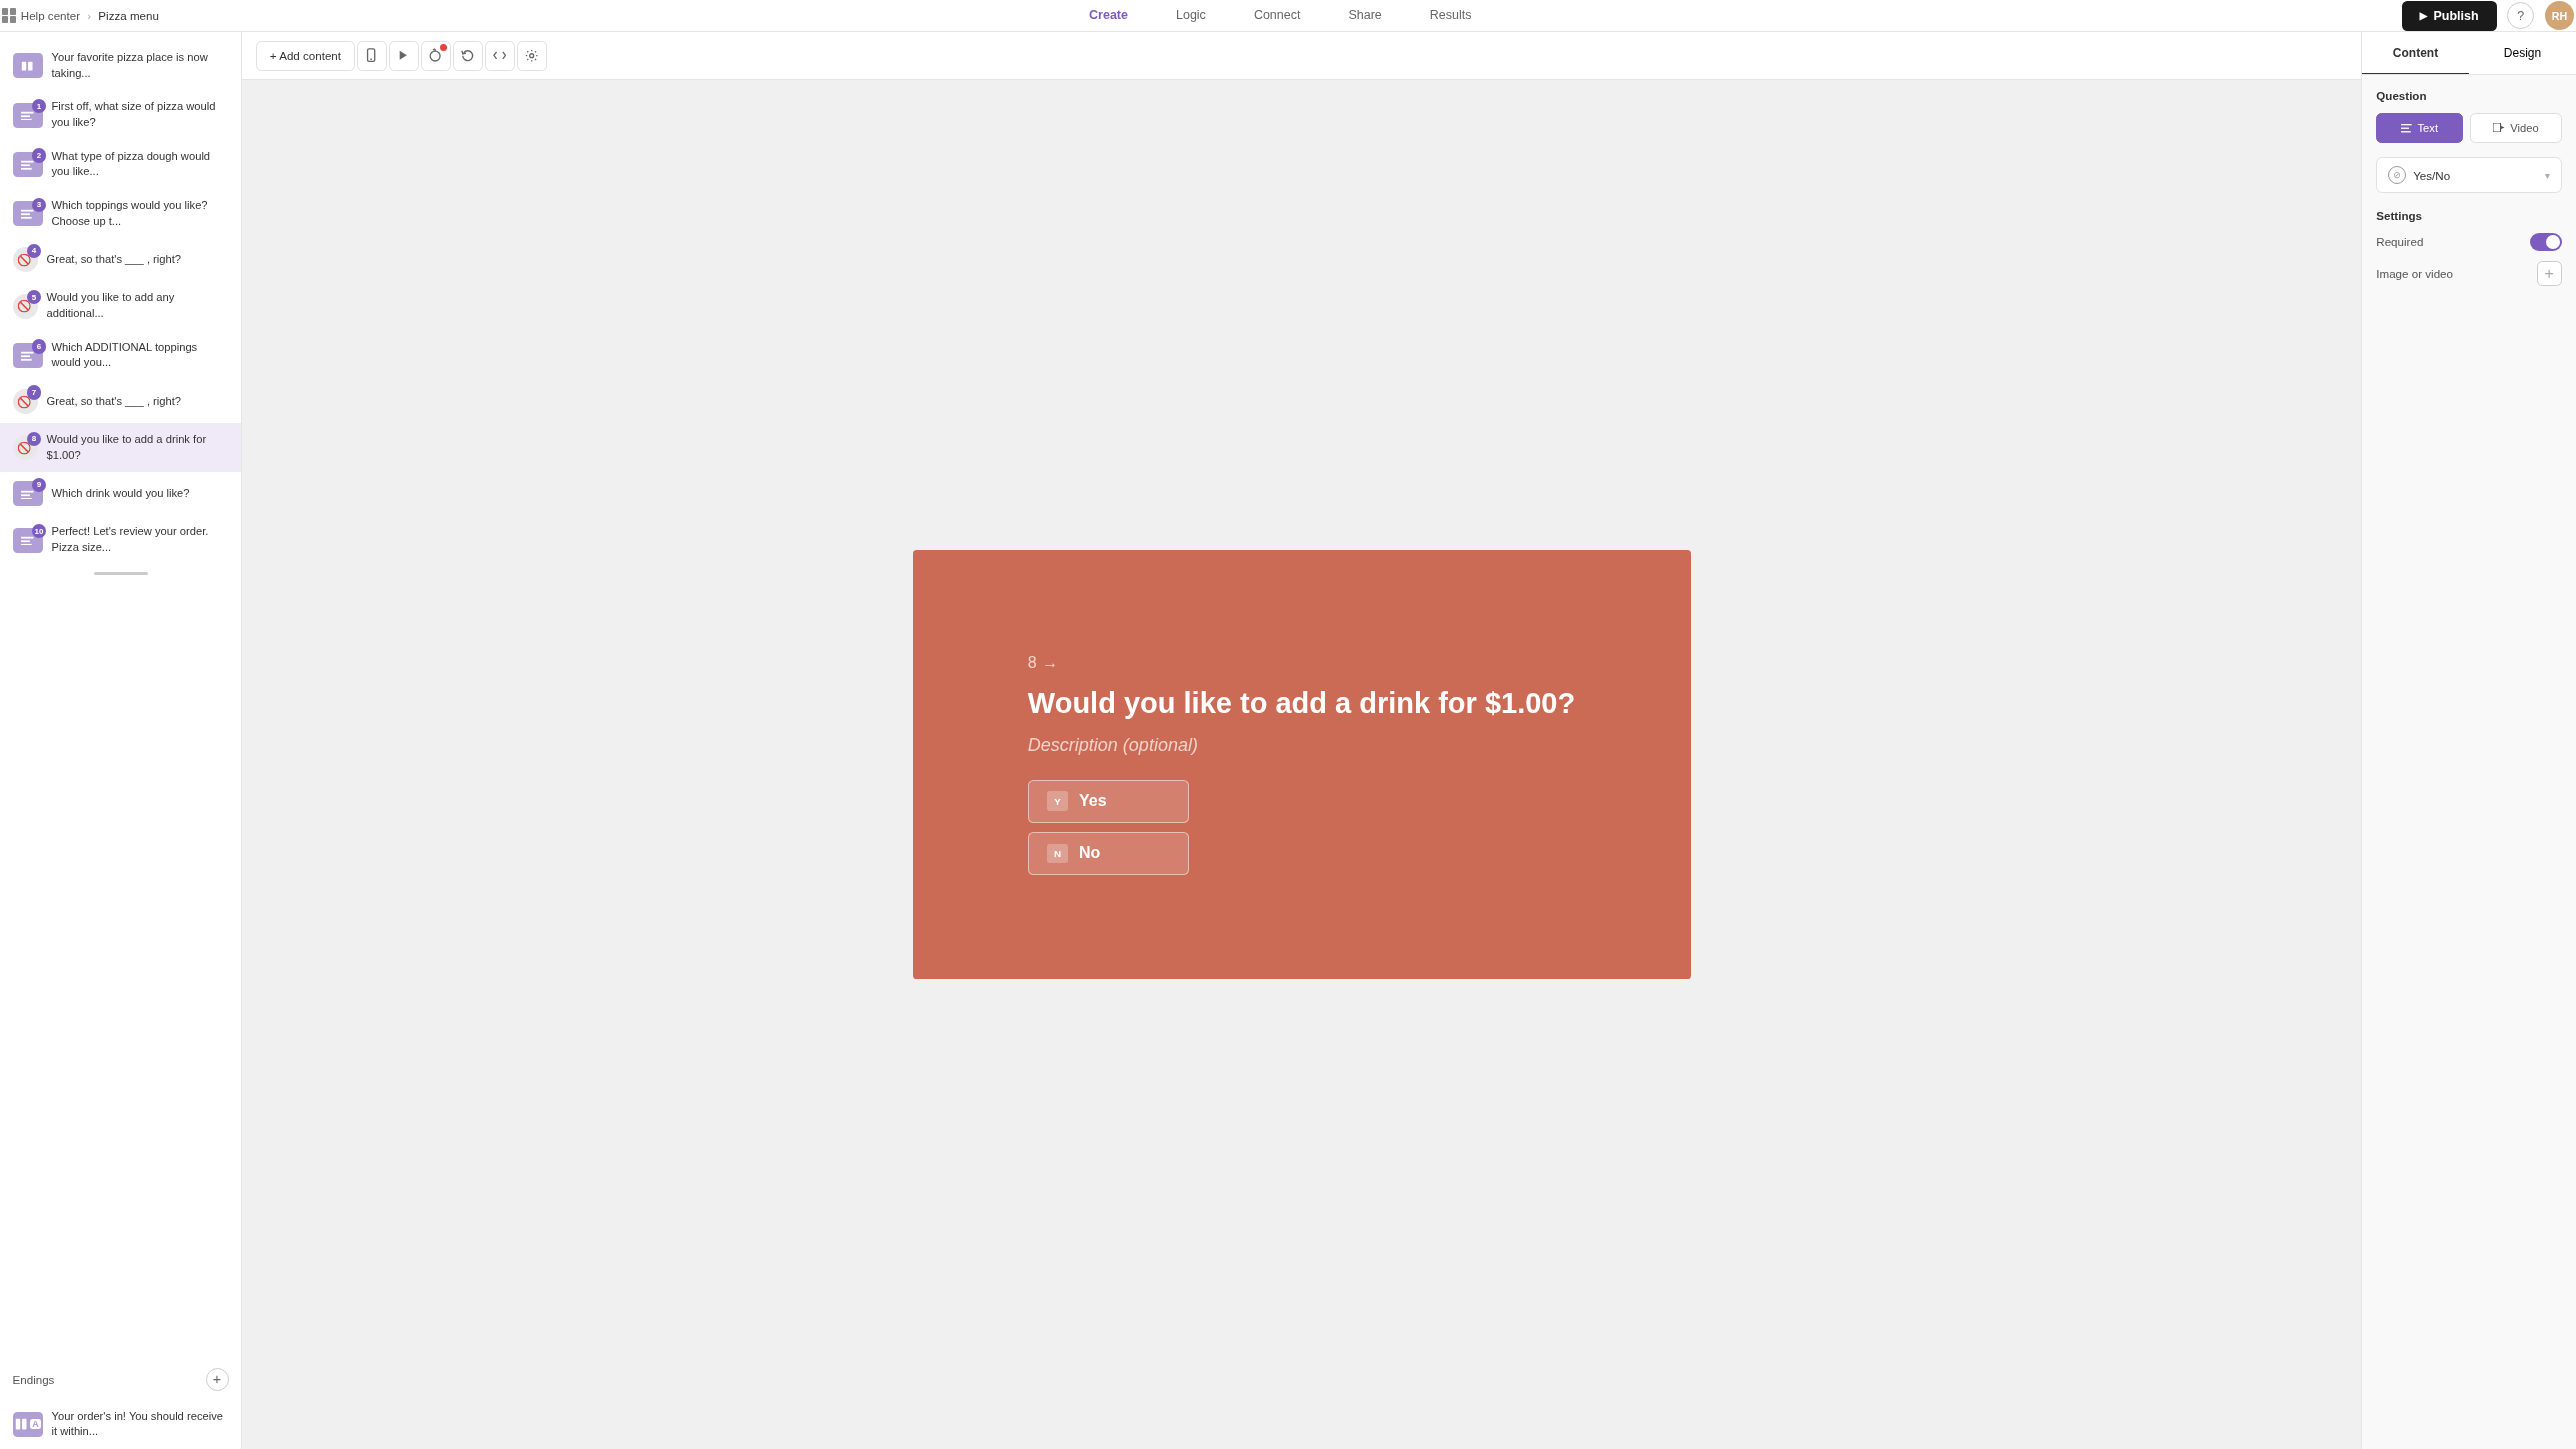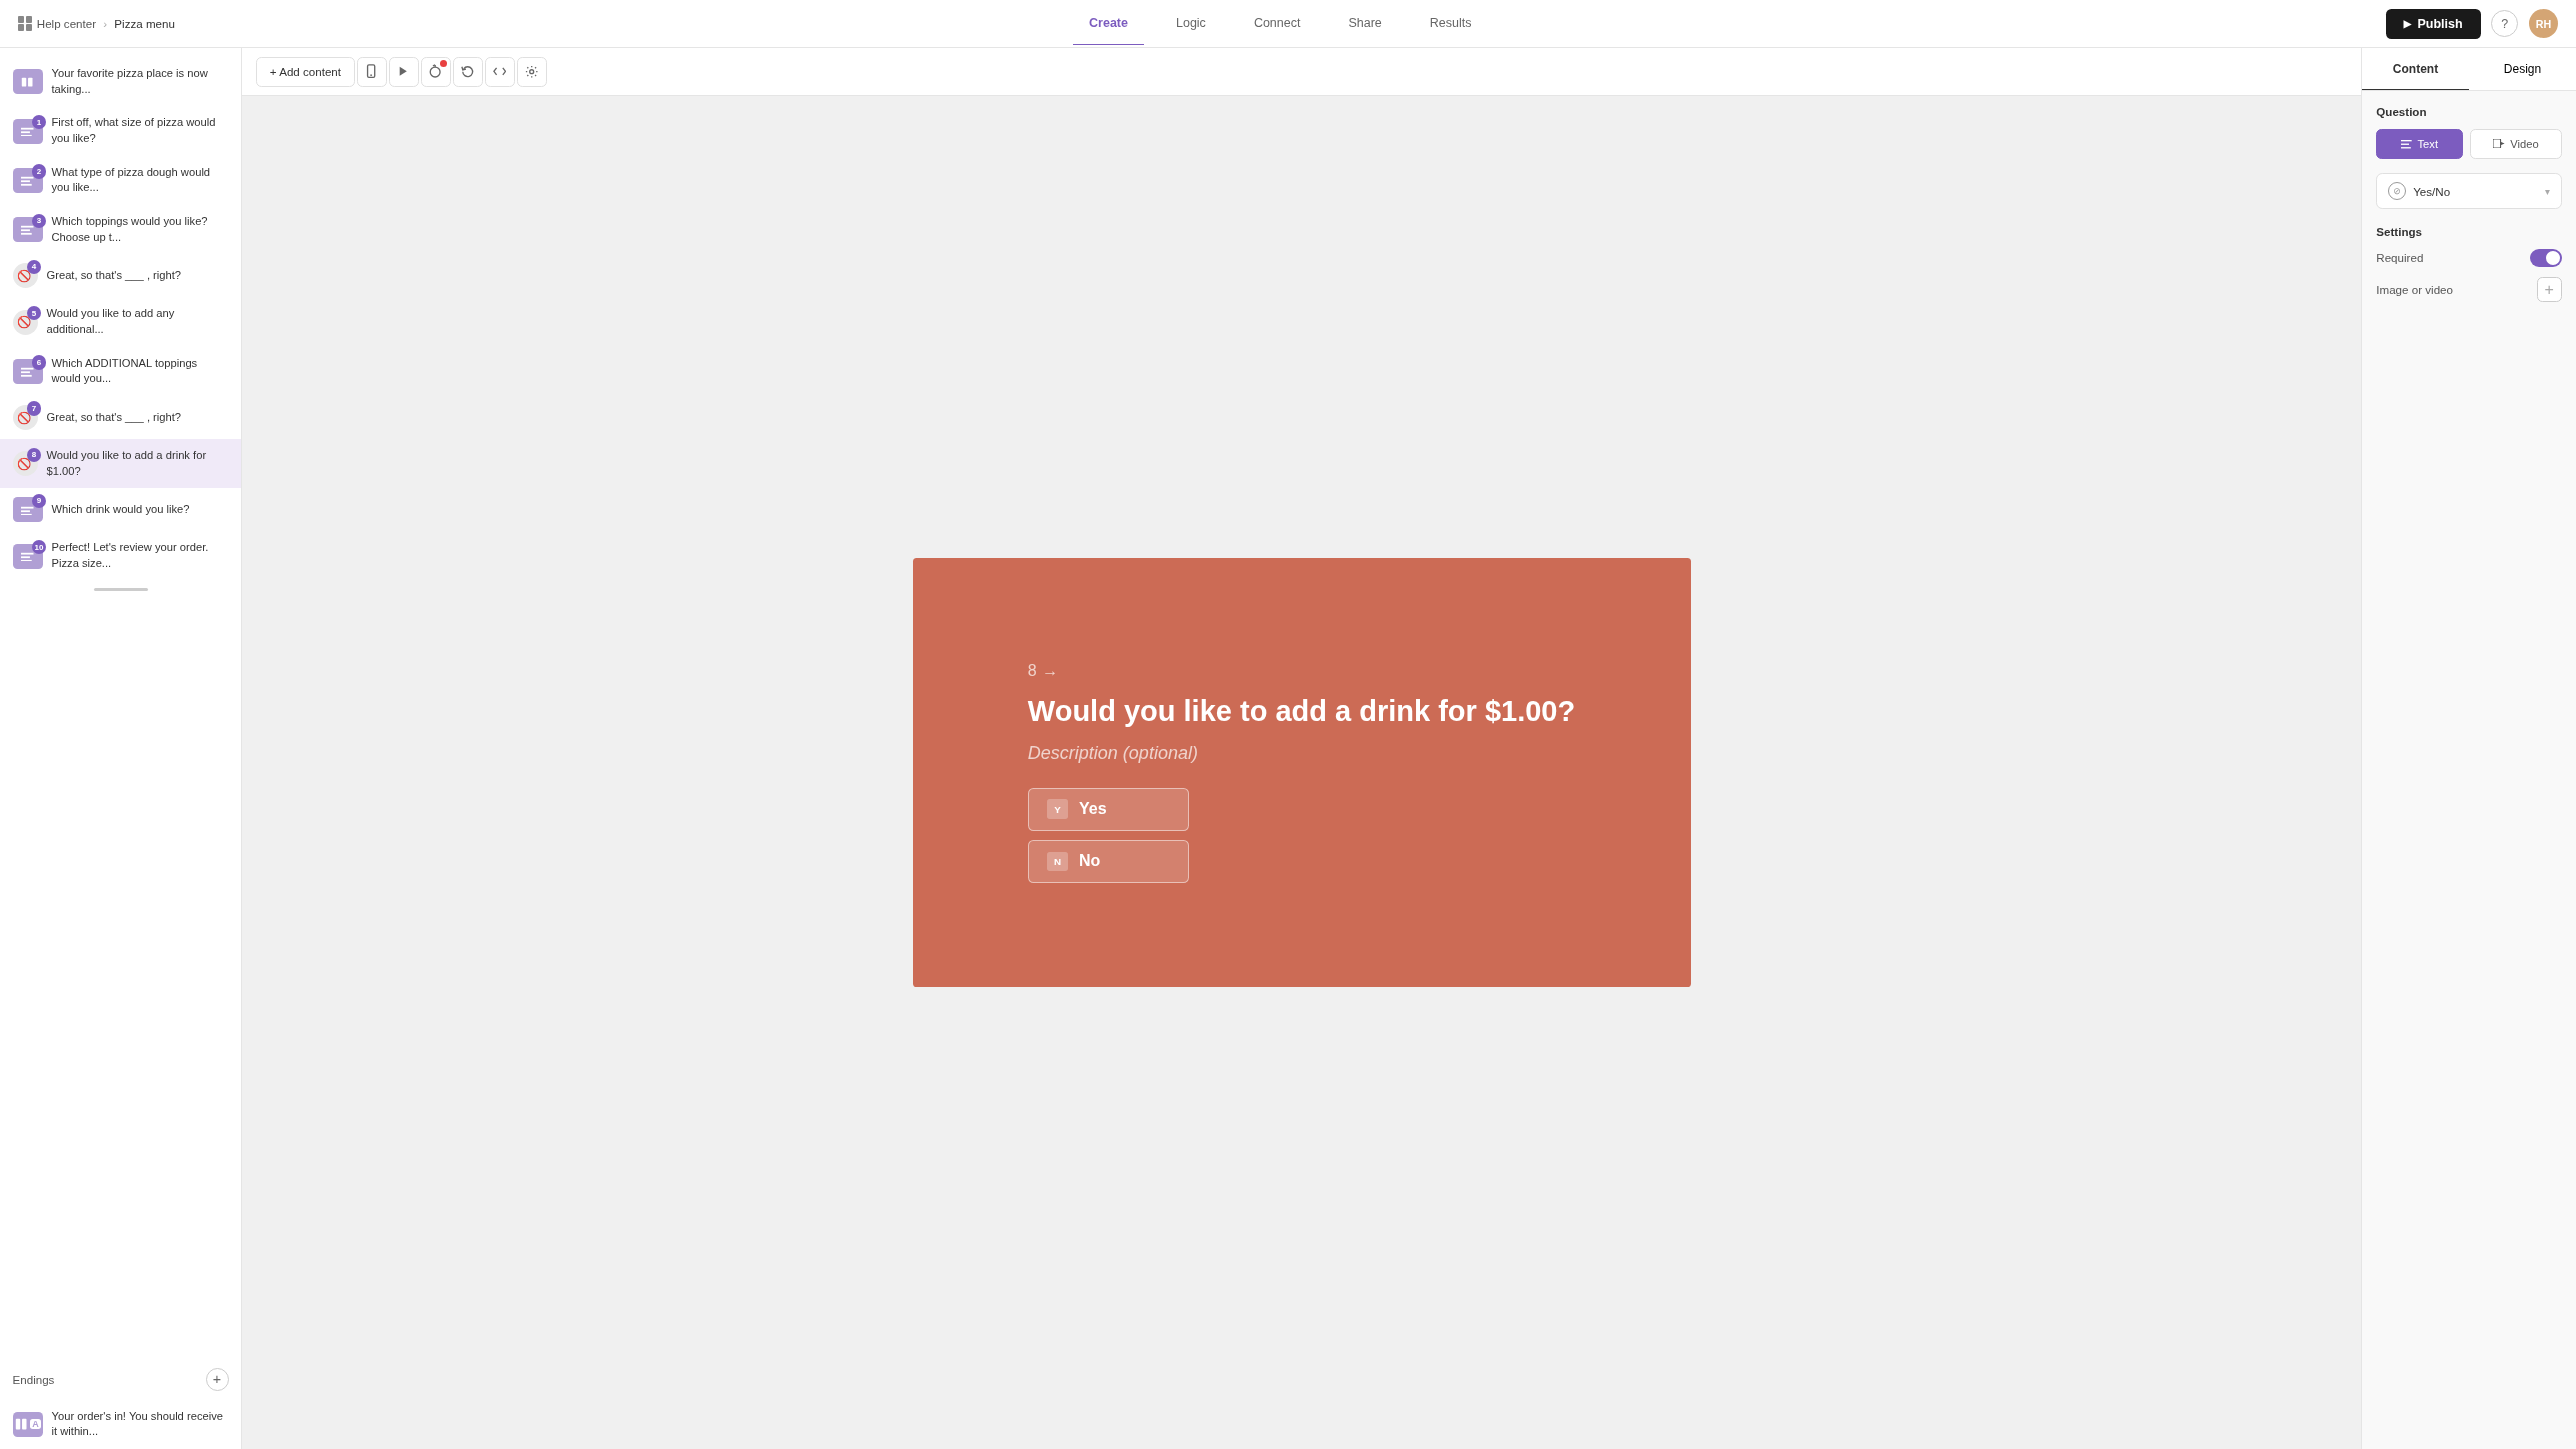--- a/index.html
+++ b/index.html
@@ -1,19 +1,19 @@
 <!DOCTYPE html>
 <html style="font-size:14.3px"><head>
   <meta charset="utf-8">
   <style>
     * { box-sizing: border-box; margin: 0; padding: 0; }
     body { font-family: -apple-system, BlinkMacSystemFont, 'Segoe UI', sans-serif; background: #f5f5f5; height: 100vh; display: flex; flex-direction: column; overflow: hidden; }
 
     
-    .topbar { display: flex; align-items: center; justify-content: space-between; background: #fff; border-bottom: 0.9px solid #e5e5e5; height: 48px; padding: 0 18px; flex-shrink: 0; }
+    .topbar { display: flex; align-items: center; justify-content: space-between; background: #fff; border-bottom: 0.9px solid #e5e5e5; height: 32px; padding: 0 2px; flex-shrink: 0; }
     .topbar-left { display: flex; align-items: center; gap: 7.2px; }
     .topbar-center { display: flex; align-items: center; gap: 16px; }
     .topbar-right { display: flex; align-items: center; gap: 10.7px; }
     .breadcrumb-app { display: flex; align-items: center; gap: 4.5px; color: #555; font-size: 11.6px; }
     .breadcrumb-sep { color: #aaa; font-size: 11.6px; }
     .breadcrumb-current { color: #333; font-weight: 500; font-size: 11.6px; }
     .nav-tab { padding: 14.3px 16px; font-size: 12.5px; color: #666; cursor: pointer; border-bottom: 1.8px solid transparent; text-decoration: none; }
     .nav-tab.active { color: #7c5cbf; border-bottom: 1.8px solid #7c5cbf; font-weight: 600; }
     .publish-btn { background: #1a1a1a; color: #fff; border: none; border-radius: 5.4px; padding: 8px 18px; font-size: 12.5px; font-weight: 600; cursor: pointer; display: flex; align-items: center; gap: 6.3px; }
     .publish-btn-icon { font-size: 9.8px; }

